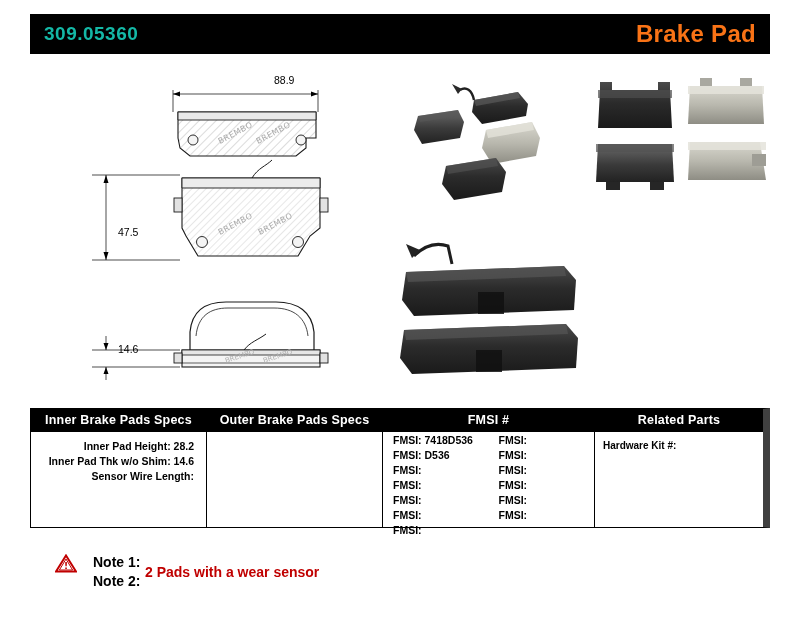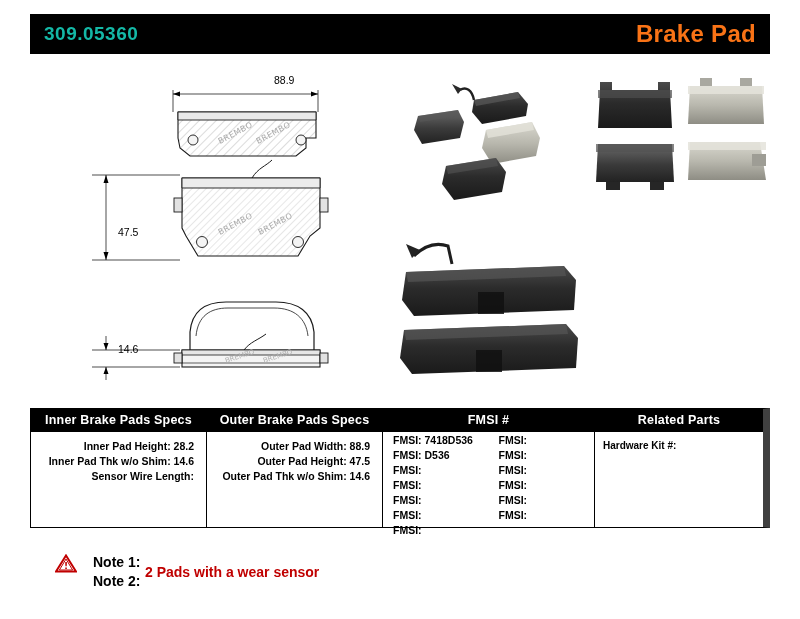--- a/index.html
+++ b/index.html
@@ -312,25 +312,20 @@
     <div class="col-head">Inner Brake Pads Specs</div>
     <div class="col-body">
       <div class="spec-row">Inner Pad Height: 28.2</div>
       <div class="spec-row">Inner Pad Thk w/o Shim: 14.6</div>
       <div class="spec-row">Sensor Wire Length:</div>
     </div>
   </div>
 
   <div class="col c2">
     <div class="col-head">Outer Brake Pads Specs</div>
-    <div class="col-body">
-      <div class="spec-row">Outer Pad Width: 88.9</div>
-      <div class="spec-row">Outer Pad Height: 47.5</div>
-      <div class="spec-row">Outer Pad Thk w/o Shim: 14.6</div>
-    </div>
   </div>
 
   <div class="col c3">
     <div class="col-head">FMSI #</div>
     <div class="fmsi-body">
       <div class="fmsi-col">
         <div class="fmsi-line">FMSI: 7418D536</div>
         <div class="fmsi-line">FMSI:  D536</div>
         <div class="fmsi-line">FMSI:</div>
         <div class="fmsi-line">FMSI:</div>

